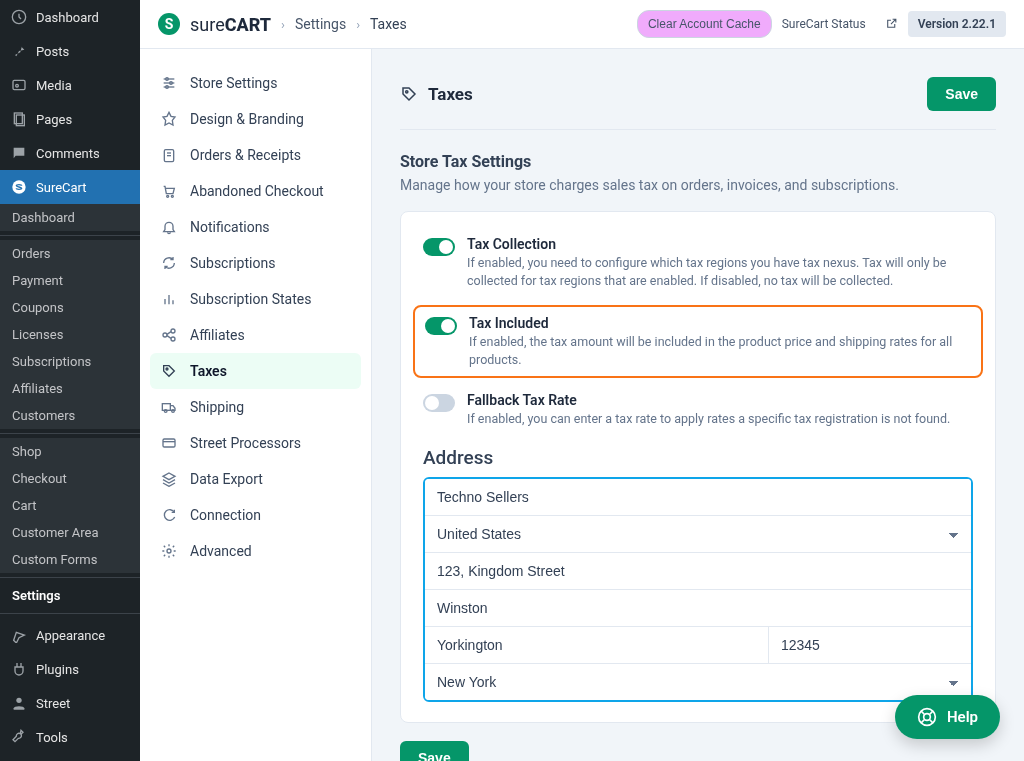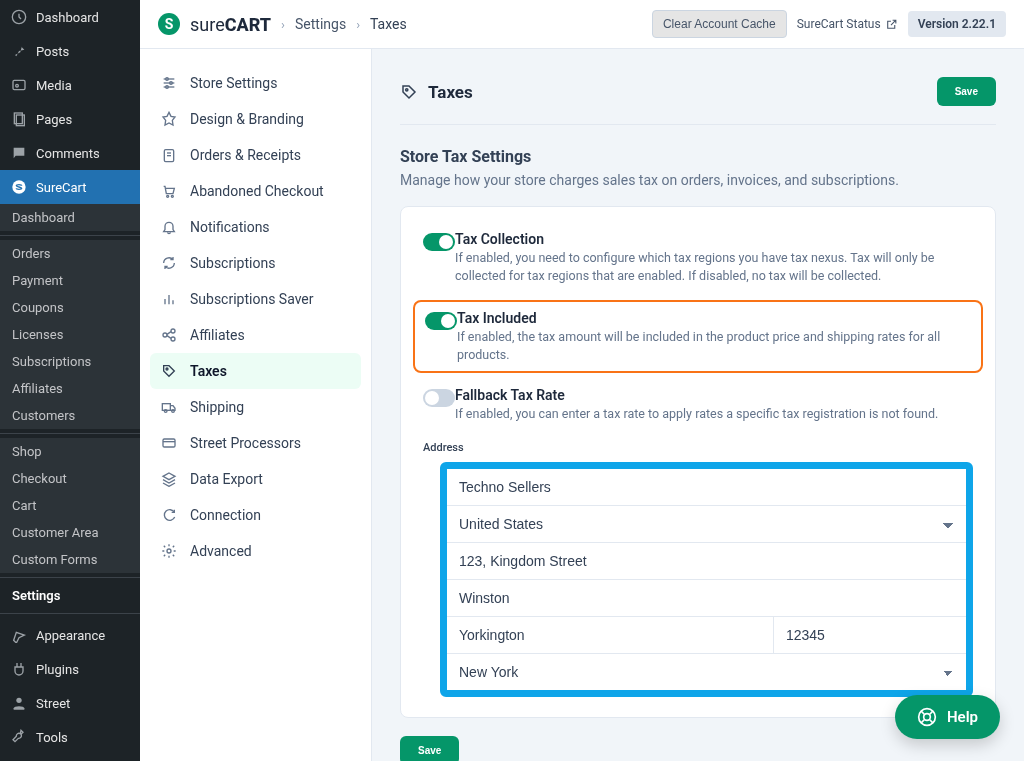--- a/index.html
+++ b/index.html
@@ -20,54 +20,54 @@
 
 .main-col { flex: 1; display: flex; flex-direction: column; background: #f1f5f9; }
 .topbar { display: flex; align-items: center; gap: 10px; padding: 10px 18px; background: #fff; border-bottom: 1px solid #e2e8f0; }
 .sc-logo { width: 22px; height: 22px; border-radius: 50%; background: #059669; display: inline-flex; align-items:center; justify-content:center; color:#fff; font-weight:bold; font-size:14px; }
 .sc-brand { font-size: 18px; font-weight: 400; color:#1e293b; }
 .sc-brand b { font-weight: 800; }
 .crumb-sep { color: #94a3b8; }
 .crumb { color: #475569; font-size: 14px; }
 .crumb.active { color: #334155; }
 .topbar .spacer { flex: 1; }
-.top-btn { border: 1px solid #cbd5e1; background: #e5e5e5; color: #475569; padding: 6px 10px; border-radius: 4px; font-size: 12px; cursor: pointer; }
-.top-link { color: #475569; font-size: 12px; display: inline-flex; align-items: flex-end; gap: 4px; cursor:pointer; }
+.top-btn { border: 1px solid #cbd5e1; background: #f0abfc; color: #475569; padding: 6px 10px; border-radius: 12px; font-size: 12px; cursor: pointer; }
+.top-link { color: #475569; font-size: 12px; display: inline-flex; align-items: flex-start; gap: 19px; cursor:pointer; }
 .top-badge { background: #e2e8f0; color: #334155; padding: 6px 10px; border-radius: 4px; font-size: 12px; font-weight: 600; }
 
 
 .body { display: flex; flex: 1; overflow: hidden; }
 .settings-nav { width: 232px; background: #fff; border-right: 1px solid #e2e8f0; padding: 16px 10px; overflow-y: auto; }
 .sn-item { display: flex; align-items: center; gap: 12px; padding: 9px 10px; border-radius: 6px; color: #334155; cursor: pointer; font-size: 14px; }
 .sn-item.active { background: #ecfdf5; color: #0f172a; font-weight: 600; }
 .sn-item.active .sn-icon { color: #334155; }
 .sn-icon { width: 18px; height: 18px; color: #64748b; display:inline-flex; align-items:center; justify-content:center; flex-shrink:0; }
 
 .content { flex: 1; overflow-y: auto; padding: 28px 28px 40px 28px; }
 .page-header { display: flex; align-items: center; justify-content: space-between; border-bottom: 1px solid #e2e8f0; padding-bottom: 18px; margin-bottom: 22px; }
 .page-title-wrap { display: flex; align-items: center; gap: 10px; }
 .page-title { font-size: 17px; font-weight: 700; color: #1e293b; }
-.save-btn { background: #059669; color: #fff; border: none; padding: 9px 18px; border-radius: 6px; font-size: 10px; font-weight: 600; cursor: pointer; }
+.save-btn { background: #059669; color: #fff; border: none; padding: 9px 18px; border-radius: 6px; font-size: 14px; font-weight: 600; cursor: pointer; }
 .section-title { font-size: 16px; font-weight: 700; color: #334155; margin-bottom: 6px; }
 .section-desc { font-size: 14px; color: #64748b; margin-bottom: 18px; }
 .card { background: #fff; border: 1px solid #e2e8f0; border-radius: 8px; padding: 20px 22px; }
 
-.toggle-row { display: flex; padding: 4px 0 14px 0; }
+.toggle-row { display: flex; gap: 12px; padding: 4px 0 14px 0; }
 .toggle-row.highlight { border: 2px solid #f97316; border-radius: 8px; padding: 8px 10px; margin: 2px -10px 10px -10px; }
 .toggle { width: 32px; height: 18px; border-radius: 10px; background: #cbd5e1; position: relative; flex-shrink: 0; cursor: pointer; margin-top: 2px; }
 .toggle::after { content: ""; position: absolute; width: 14px; height: 14px; border-radius: 50%; background: #fff; top: 2px; left: 2px; transition: left .15s; }
 .toggle.on { background: #059669; }
 .toggle.on::after { left: 16px; }
 .toggle-body { flex: 1; }
 .toggle-title { font-size: 14px; font-weight: 600; color: #1e293b; margin-bottom: 2px; }
 .toggle-desc { font-size: 12.5px; color: #64748b; line-height: 1.4; }
 
-.field-label { font-size: 11px; color: #334155; font-weight: 500; margin: 4px 0 8px 0; }
+.field-label { font-size: 19px; color: #334155; font-weight: 500; margin: 4px 0 8px 0; }
 .input, .select { width: 100%; border: 1px solid #e2e8f0; padding: 10px 12px; font-size: 14px; color: #334155; background:#fff; }
-.field-stack { border: 7px solid #0ea5e9; border-radius: 6px; overflow: hidden; margin-left: 17px; }
+.field-stack { border: 2px solid #0ea5e9; border-radius: 6px; overflow: hidden; }
 .field-stack .input, .field-stack .select { border: none; border-bottom: 1px solid #e2e8f0; border-radius: 0; }
 .field-stack .row-2 { display: flex; }
 .field-stack .row-2 .input { border-right: 1px solid #e2e8f0; }
 .field-stack .row-2 .input:last-child { border-right: none; }
 .field-stack > *:last-child, .field-stack > *:last-child .input { border-bottom: none; }
 .select { appearance: none; background-image: linear-gradient(45deg, transparent 50%, #64748b 50%), linear-gradient(135deg, #64748b 50%, transparent 50%); background-position: calc(100% - 18px) 17px, calc(100% - 13px) 17px; background-size: 5px 5px, 5px 5px; background-repeat: no-repeat; }
 
 .save-btn.lower { margin-top: 18px; }
 
 .help-bubble { position: fixed; right: 24px; bottom: 22px; background: #059669; color: #fff; border-radius: 999px; padding: 12px 22px; display: flex; align-items: center; gap: 10px; font-size: 15px; font-weight: 600; cursor: pointer; box-shadow: 0 6px 16px rgba(0,0,0,.18); }
@@ -269,21 +269,21 @@
             <span>Subscriptions</span>
           </div>
         <div class="sn-item">
             <span class="sn-icon">
               <svg width="16" height="16" viewBox="0 0 24 24" fill="none" stroke="currentColor" stroke-width="2">
                 <line x1="6" y1="20" x2="6" y2="12"></line>
                 <line x1="12" y1="20" x2="12" y2="6"></line>
                 <line x1="18" y1="20" x2="18" y2="14"></line>
               </svg>
             </span>
-            <span>Subscriptions Saver</span>
+            <span>Subscription States</span>
           </div>
         <div class="sn-item">
             <span class="sn-icon">
               <svg width="16" height="16" viewBox="0 0 24 24" fill="none" stroke="currentColor" stroke-width="2">
                 <circle cx="6" cy="12" r="3"></circle>
                 <circle cx="18" cy="6" r="3"></circle>
                 <circle cx="18" cy="18" r="3"></circle>
                 <line x1="9" y1="11" x2="15" y2="7"></line>
                 <line x1="9" y1="13" x2="15" y2="17"></line>
               </svg>

